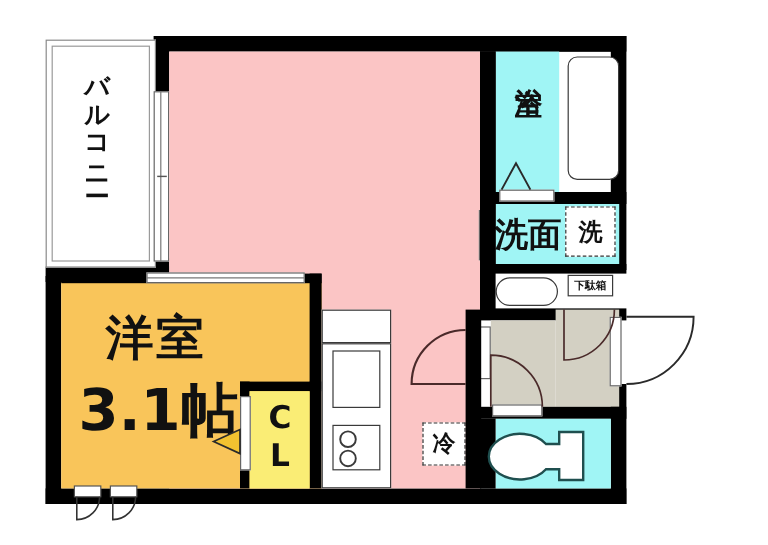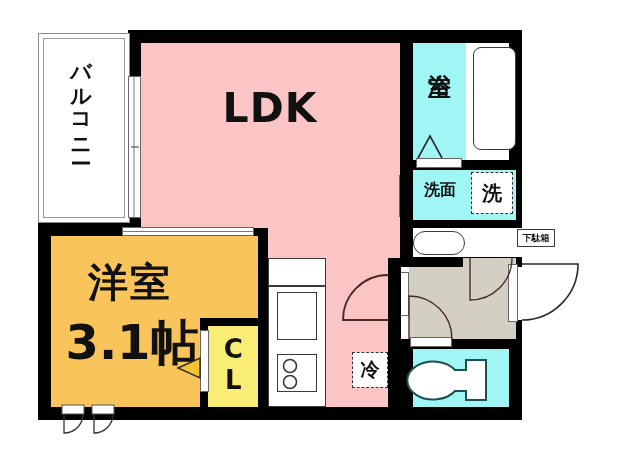--- a/index.html
+++ b/index.html
@@ -92,21 +92,20 @@
   <div class="wall" style="left:38px; top:222px; width:103px; height:13px;"></div>
 
   <div class="room" style="left:38px; top:33px; width:92px; height:190px; background:#ffffff; border:1.5px solid #8a8a8a;">
     <div style="position:absolute; left:4px; top:4px; right:4px; bottom:4px; border:1px solid #9a9a9a;"></div>
   </div>
   <div class="label vlabel" style="left:70px; top:48px; font-size:21px; letter-spacing:2px;">バルコニー</div>
 
   <div class="opening" style="left:128px; top:76px; width:13px; height:142px; background:#fff; border:1px solid #666;"></div>
 
   <div class="room" style="left:141px; top:43px; width:259px; height:364px; background:#FBC5C5;"></div>
-  <div class="label" style="left:180px; top:88px; width:180px; font-size:41px; letter-spacing:1px;">LDK</div>
 
   <div class="room" style="left:51px; top:235px; width:217px; height:172px; background:#F9C55A;"></div>
   <div class="label" style="left:55px; top:262px; width:150px; font-size:40px; letter-spacing:2px;">洋室</div>
   <div class="label" style="left:52px; top:318px; width:160px; font-size:48px;">3.1帖</div>
 
   <div class="wall" style="left:51px; top:228px; width:217px; height:8px;"></div>
 
   <div class="wall" style="left:258px; top:228px; width:10px; height:96px;"></div>
   <div class="wall" style="left:200px; top:318px; width:8px; height:89px;"></div>
   <div class="wall" style="left:200px; top:318px; width:68px; height:8px;"></div>
@@ -130,31 +129,31 @@
 
   <div class="room" style="left:413px; top:43px; width:53px; height:117px; background:#A0F5F5;"></div>
   <div class="label vlabel" style="left:428px; top:55px; font-size:23px;">浴室</div>
   <div class="wall" style="left:400px; top:43px; width:13px; height:117px;"></div>
   <div class="fixture" style="left:473px; top:47px; width:43px; height:103px; border-radius:8px;"></div>
 
   <div class="wall" style="left:400px; top:160px; width:122px; height:10px;"></div>
   <div class="opening" style="left:416px; top:158px; width:46px; height:10px; background:#fff; border:1px solid #666;"></div>
 
   <div class="room" style="left:413px; top:170px; width:103px; height:50px; background:#A0F5F5;"></div>
-  <div class="label" style="left:412px; top:182px; width:56px; font-size:16px;">洗面</div>
+  <div class="label" style="left:412px; top:182px; width:56px; font-size:28px;">洗面</div>
   <div class="dashbox" style="left:471px; top:172px; width:42px; height:42px; font-size:20px;">洗</div>
   <div class="wall" style="left:400px; top:170px; width:13px; height:50px;"></div>
   <div class="opening" style="left:399px; top:175px; width:9px; height:42px; background:#fff; border:1px solid #666;"></div>
 
   <div class="wall" style="left:400px; top:220px; width:122px; height:8px;"></div>
 
   <div class="fixture" style="left:413px; top:231px; width:52px; height:24px; border-radius:12px;"></div>
   <div class="wall" style="left:400px; top:257px; width:122px; height:10px;"></div>
 
-  <div class="fixture" style="left:473px; top:229px; width:38px; height:18px; display:flex; align-items:center; justify-content:center;margin-left:44px;">
+  <div class="fixture" style="left:473px; top:229px; width:38px; height:18px; display:flex; align-items:center; justify-content:center;">
     <span style="font-size:9px; font-weight:700; color:#111;">下駄箱</span>
   </div>
 
   <div class="room" style="left:409px; top:267px; width:54px; height:72px; background:#D3D0C3;"></div>
   <div class="room" style="left:463px; top:258px; width:53px; height:81px; background:#D3D0C3;"></div>
 
   <div class="opening" style="left:508px; top:264px; width:10px; height:58px; background:#fff; border:1px solid #666;"></div>
 
   <div class="opening" style="left:399px; top:272px; width:10px; height:44px; background:#fff; border:1px solid #666;"></div>
 

